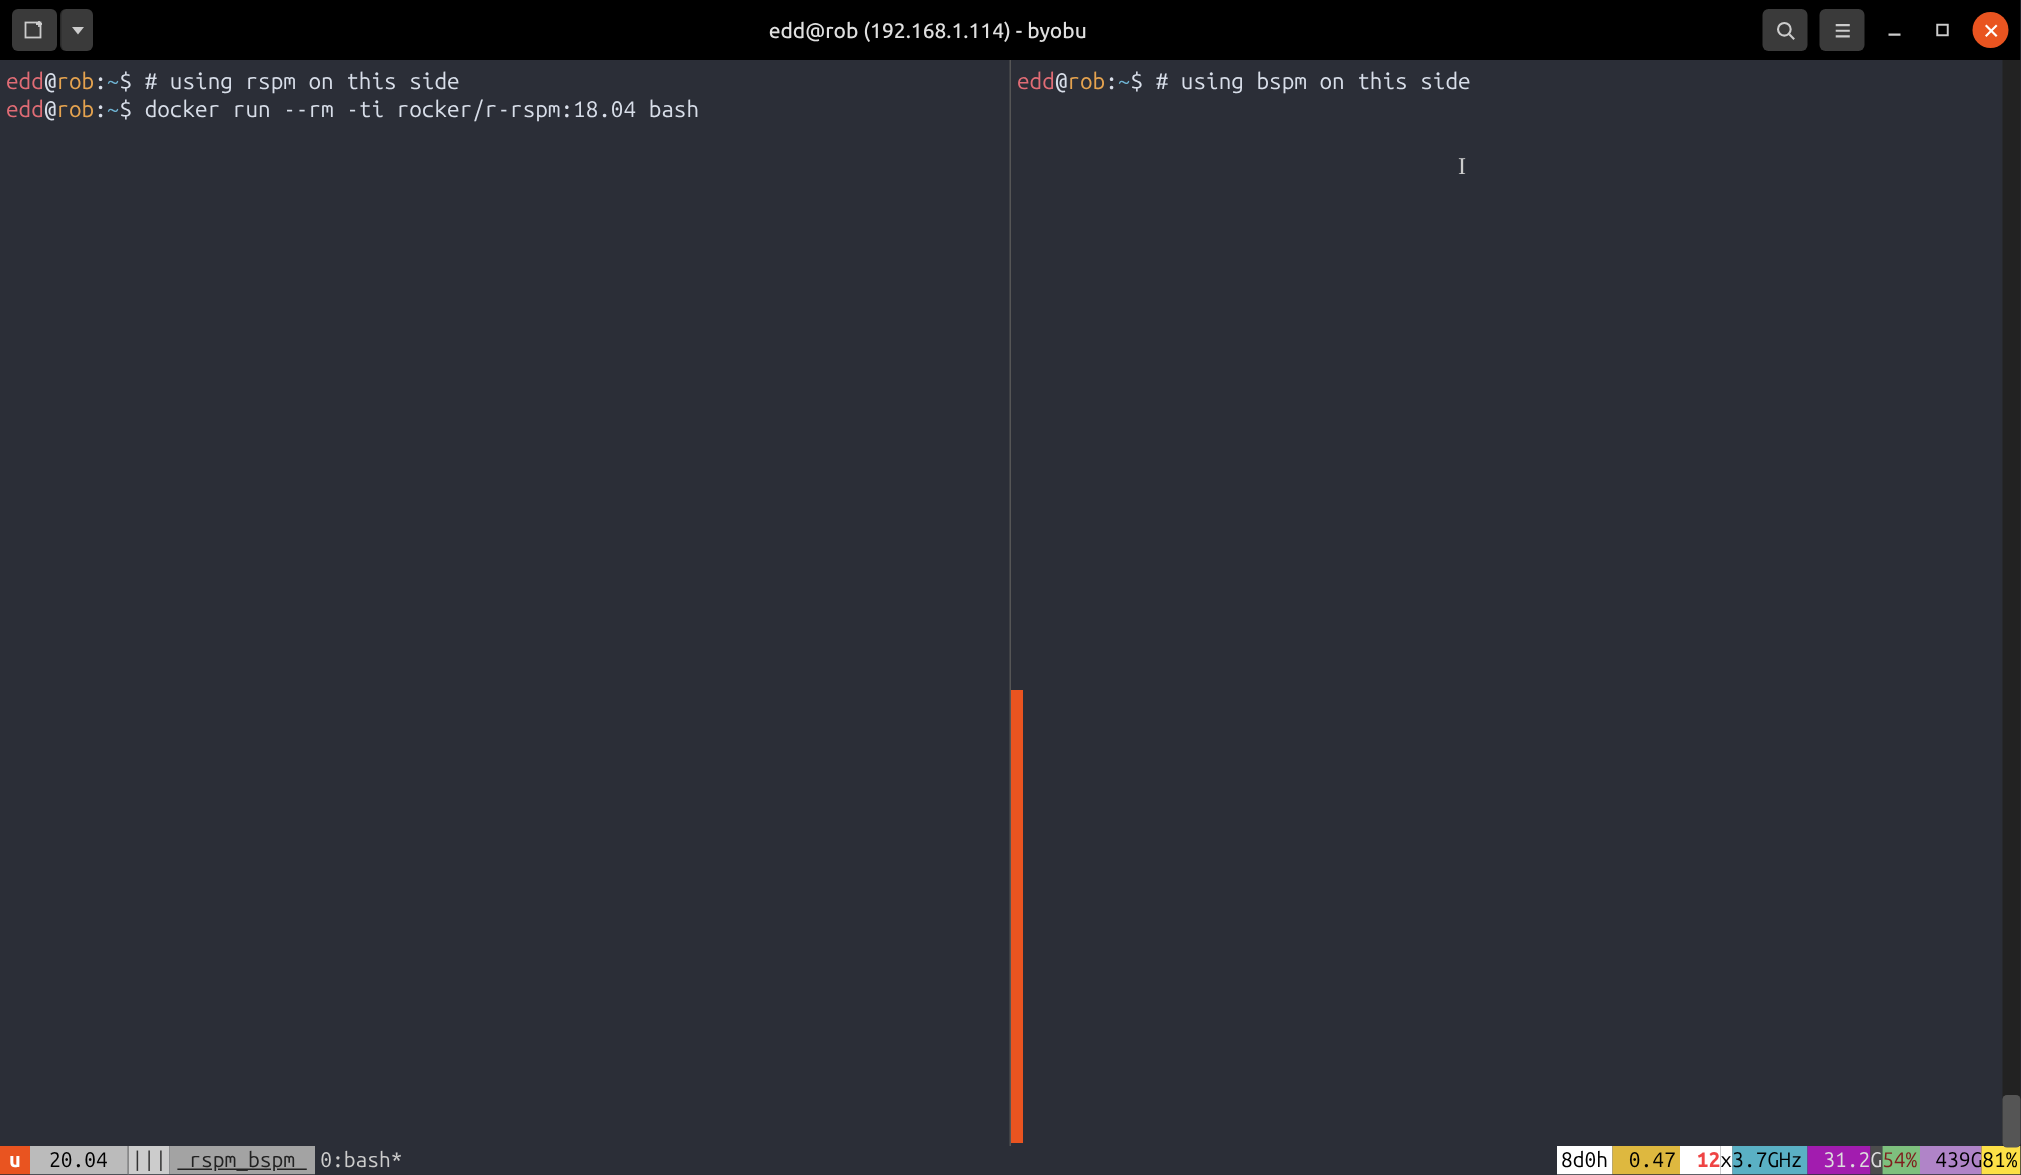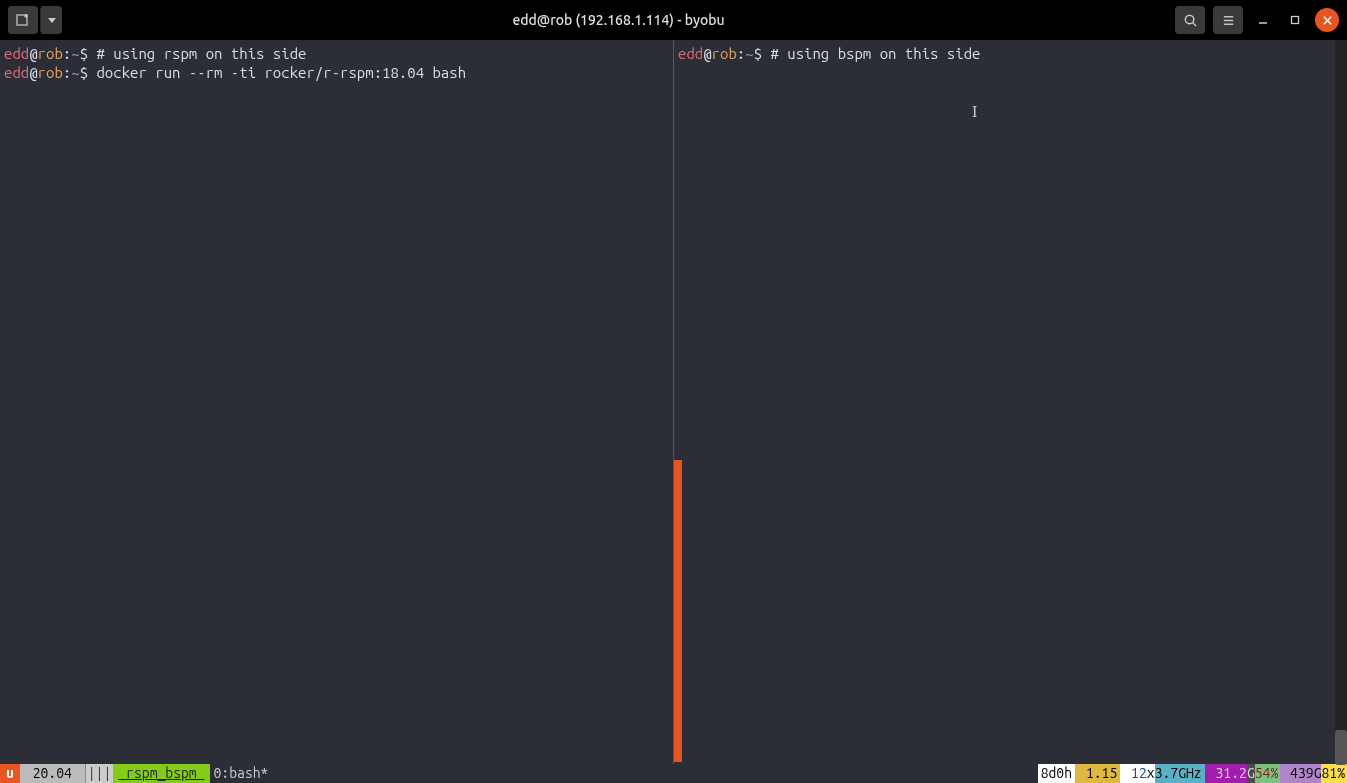--- a/index.html
+++ b/index.html
@@ -102,25 +102,25 @@
     align-items: center;
     font-size: 14px;
     line-height: 19px;
     white-space: pre;
   }
   .sb-left { display: flex; flex: 1; }
   .sb-right { display: flex; }
   .seg-logo { background: #e95420; color: #fff; padding: 0 6px; font-weight: bold; }
   .seg-release { background: #bbb; color: #000; padding: 0 5px; }
   .seg-menu { background: #ccc; color: #333; padding: 0 2px; border-left:1px solid #888;}
-  .seg-session { background: #84cc16; color: #222; padding: 0 5px; text-decoration: underline;}
+  .seg-session { background: #a3a3a3; color: #222; padding: 0 5px; text-decoration: underline;}
   .seg-window { background: #2b2e37; color: #ccc; padding: 0 4px; }
   .seg-uptime { background: #fff; color: #000; padding: 0 3px; }
   .seg-load { background: #deb83f; color: #000; padding: 0 3px; }
-  .seg-cores-n { background: #fff; color: #0c4a6e; padding: 0 0 0 3px; }
+  .seg-cores-n { background: #fff; color: #ef4444; padding: 0 0 0 3px; font-weight: bold; }
   .seg-cores-x { background: #fff; color: #000; padding: 0 0; }
   .seg-freq { background: #5ab0c4; color: #000; padding: 0 3px 0 0; }
   .seg-temp-n { background: #a21caf; color: #ddd; padding: 0 0 0 3px; }
   .seg-temp-u { background: #4c4c4c; color: #ddd; padding: 0 0; }
   .seg-mem-p { background: #7ec07e; color: #7f1d1d; padding: 0 2px 0 0; }
   .seg-disk-n { background: #b084c8; color: #000; padding: 0 0 0 2px; }
   .seg-disk-u { background: #b084c8; color: #000; padding: 0 0; }
   .seg-disk-p { background: #fde047; color: #000; padding: 0 2px 0 0; }
   .scrollbar { position:absolute; right:0; top:40px; bottom:19px; width:12px; background:#222;}
   .scrollbar-thumb { position:absolute; right:0; width:12px; background:#555; border-radius:3px;}
@@ -197,18 +197,18 @@
 <div class="statusbar">
   <div class="sb-left">
     <span class="seg-logo">u</span>
     <span class="seg-release"> 20.04 </span>
     <span class="seg-menu">|||</span>
     <span class="seg-session"> rspm_bspm </span>
     <span class="seg-window">0:bash*</span>
   </div>
   <div class="sb-right">
     <span class="seg-uptime">8d0h</span>
-    <span class="seg-load"> 1.15</span>
+    <span class="seg-load"> 0.47</span>
     <span class="seg-cores-n"> 12</span><span class="seg-cores-x">x</span><span class="seg-freq">3.7GHz</span>
     <span class="seg-temp-n"> 31.2</span><span class="seg-temp-u">G</span><span class="seg-mem-p">54%</span>
     <span class="seg-disk-n"> 439</span><span class="seg-disk-u">G</span><span class="seg-disk-p">81%</span>
   </div>
 </div>
 
 </body></html>

